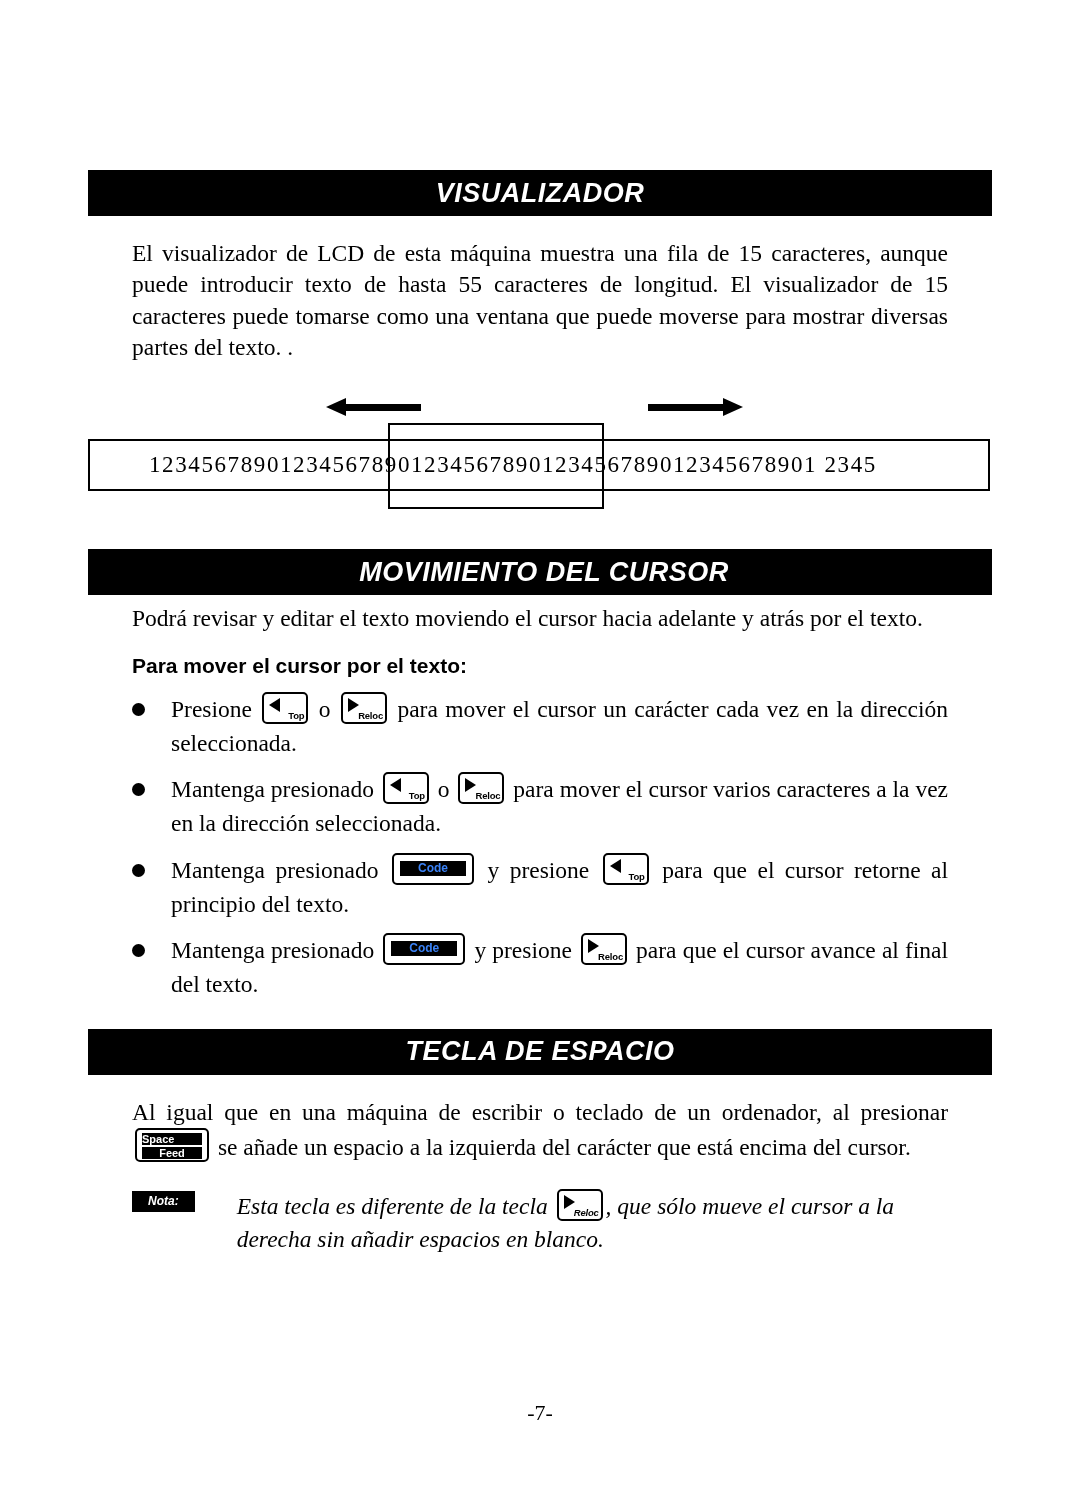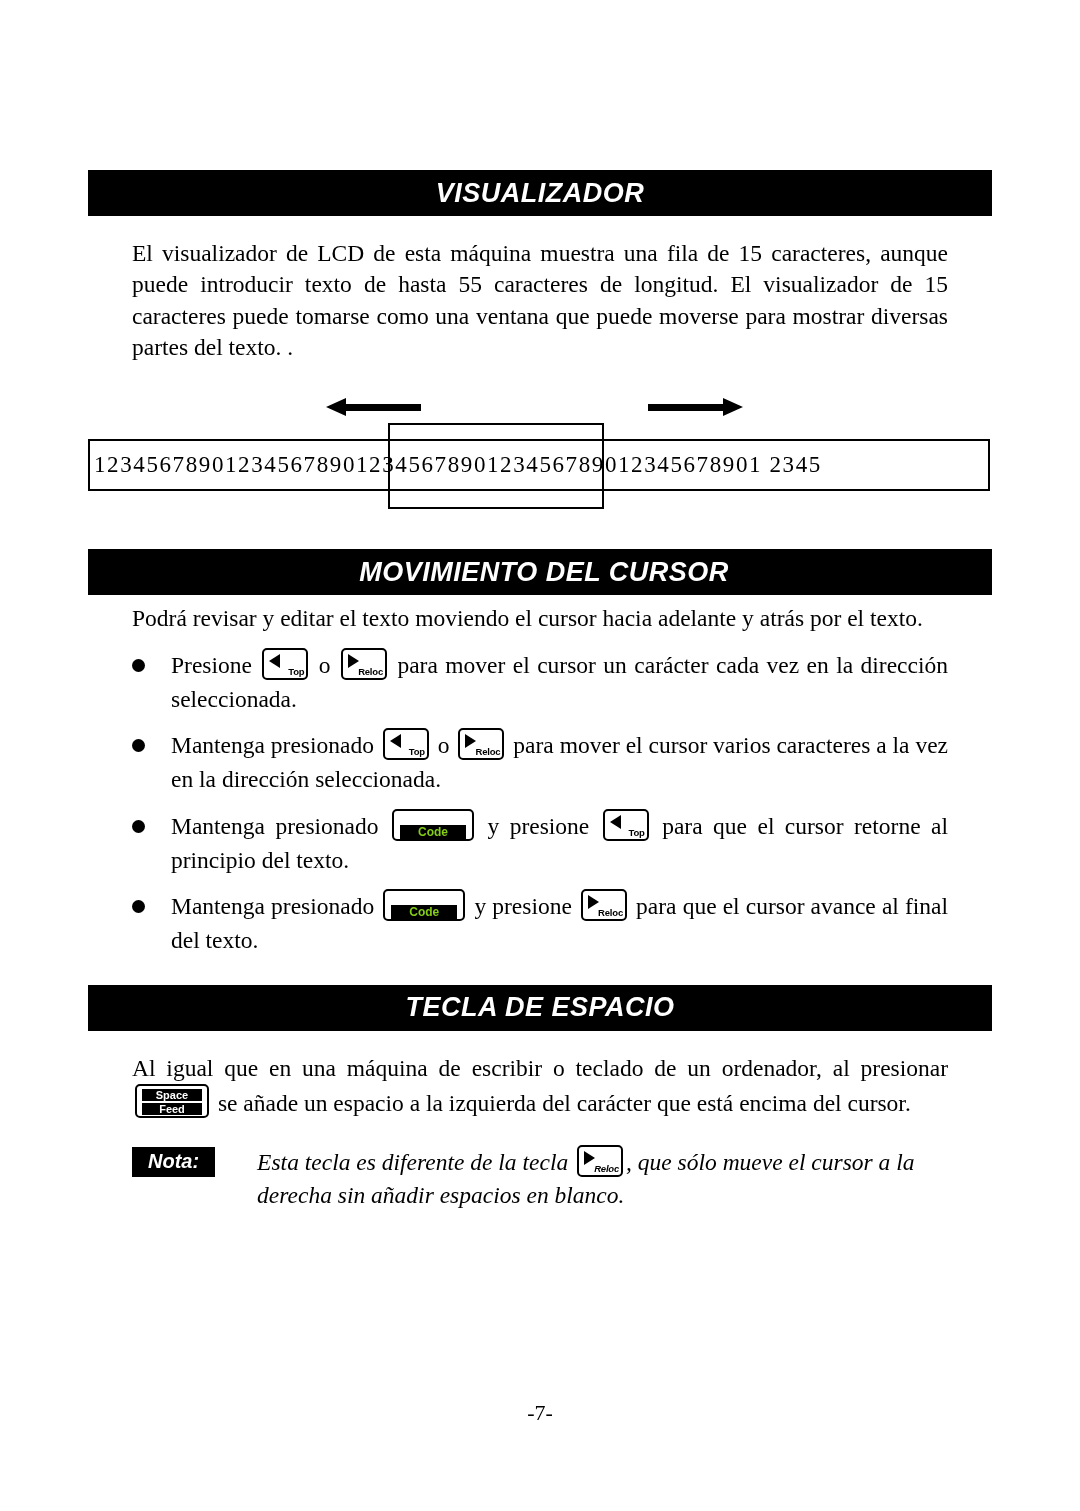--- a/index.html
+++ b/index.html
@@ -104,21 +104,22 @@
     border: 2px solid #000;
     box-sizing: border-box;
     display: flex;
     align-items: center;
   }
   .strip-text {
     font-family: "Liberation Serif", serif;
     font-size: 23px;
     letter-spacing: 1.6px;
     white-space: nowrap;
-    padding-left: 4px;
+    padding-left: 14px;
+    margin-left: 45px;
   }
   .window-box {
     position: absolute;
     left: 300px;
     top: 38px;
     width: 216px;
     height: 86px;
     border: 2px solid #000;
     box-sizing: border-box;
     background: transparent;
@@ -198,35 +199,35 @@
     height: 32px;
   }
   .key.wide .lbl {
     position: absolute;
     left: 0; right: 0; top: 6px;
     font-family: "Liberation Sans", sans-serif;
     font-size: 12px;
     font-weight: bold;
     text-align: center;
     background: #000;
-    color: #84cc16;
-    margin: 8px 6px;
+    color: #3b82f6;
+    margin: 0 6px;
     line-height: 15px;
   }
   .key.stack {
     width: 74px;
     height: 34px;
   }
   .key.stack .lbl {
     position: absolute;
     left: 5px; right: 5px; top: 3px;
     font-family: "Liberation Sans", sans-serif;
     font-size: 11px;
     font-weight: bold;
-    text-align: center;
+    text-align: left;
     background: #000;
     color: #fff;
     line-height: 12px;
   }
   .key.stack .lbl2 {
     position: absolute;
     left: 5px; right: 5px; top: 17px;
     font-family: "Liberation Sans", sans-serif;
     font-size: 11px;
     font-weight: bold;
@@ -242,21 +243,21 @@
     align-items: flex-start;
     margin-top: 26px;
     padding: 0 44px;
   }
   .nota-tag {
     background: #000;
     color: #fff;
     font-family: "Liberation Sans", sans-serif;
     font-weight: bold;
     font-style: italic;
-    font-size: 20px;
+    font-size: 12px;
     padding: 3px 16px 4px 16px;
     margin-right: 42px;
     flex: 0 0 auto;
     margin-top: 2px;
   }
   .nota-text {
     font-style: italic;
     font-size: 23.5px;
     line-height: 1.4;
     flex: 1 1 auto;
@@ -300,20 +301,21 @@
       </div>
       <div class="window-box"></div>
     </div>
 
     <div class="banner" style="margin-top:14px;padding-left:8px;">
       <span>MOVIMIENTO DEL CURSOR</span>
     </div>
 
     <p class="para" style="margin-top:8px;">Podrá revisar y editar el texto moviendo el cursor hacia adelante y atrás por el texto.</p>
 
+    <div class="subhead">Para mover el cursor por el texto:</div>
 
     <div class="bullets">
 
       <div class="bullet-row">
         <div class="bullet-dot"></div>
         <div class="bullet-text">
           <span>Presione</span>
           <span class="key arrowkey left">
             <span class="glyph"></span>
             <span class="lbl">Top</span>

